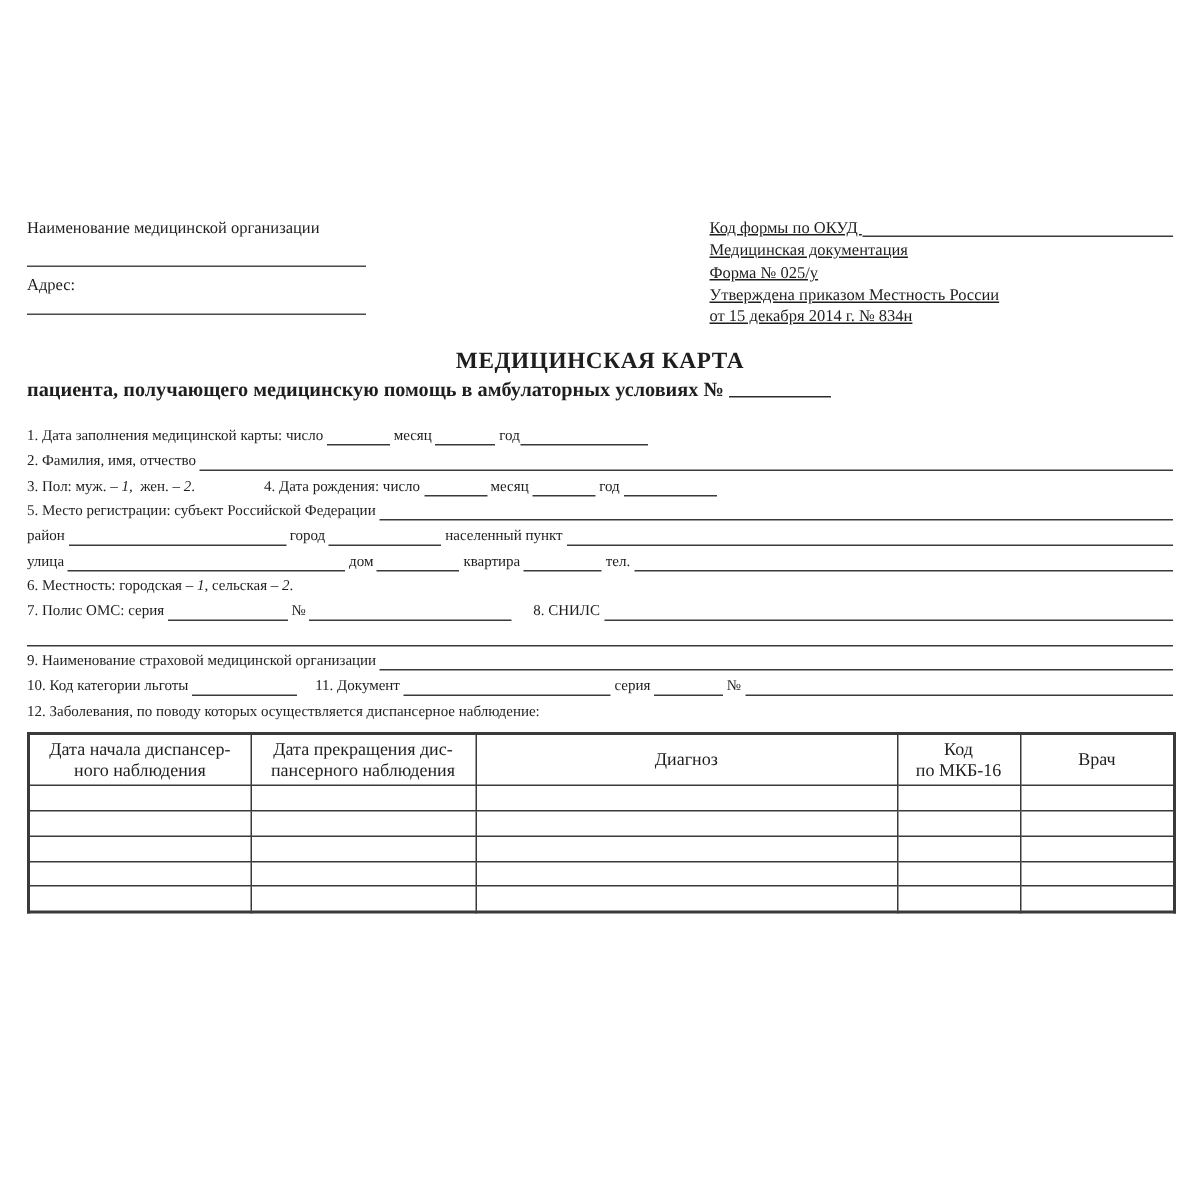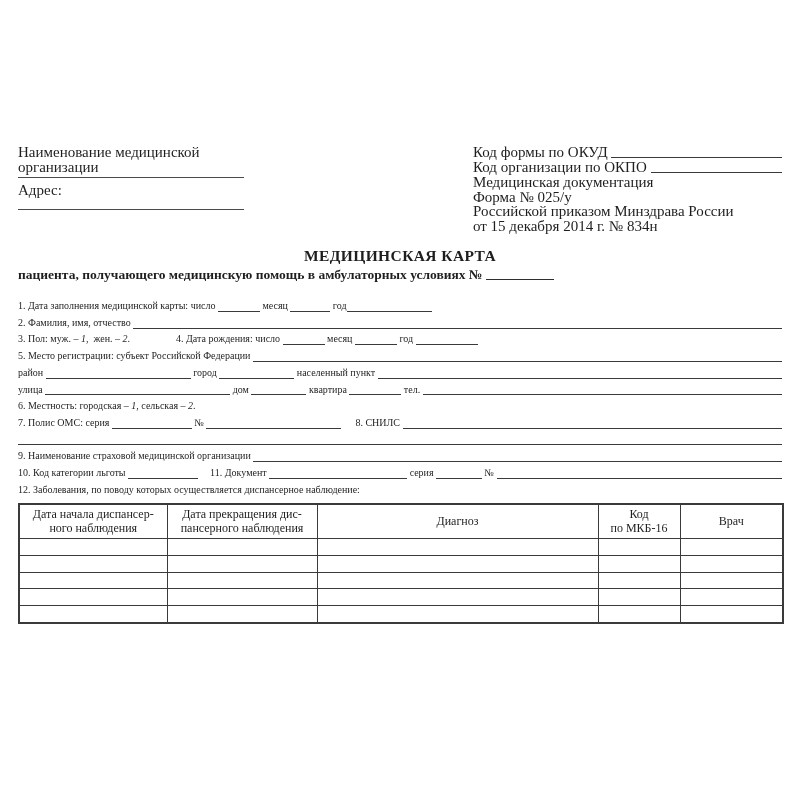--- a/index.html
+++ b/index.html
@@ -3,28 +3,28 @@
 <meta charset="utf-8">
 <style>
   html,body{margin:0;padding:0;}
   body{
     width:800px;height:800px;background:#ffffff;position:relative;
     font-family:"Liberation Serif", serif;color:#1e1e1e;overflow:hidden;
   }
   .sheet{position:absolute;left:18px;top:145px;width:764px;}
 
   
-  .header-row{display:flex;justify-content:space-between;font-size:15px;}
+  .header-row{display:flex;justify-content:space-between;font-size:11px;}
   .h-left{width:236px;}
   .h-left .lbl1{height:15px;line-height:15px;}
   .h-left .line1{height:17px;border-bottom:1px solid #4a4a4a;width:226px;}
   .h-left .lbl2{margin-top:5px;height:15px;line-height:15px;}
   .h-left .line2{height:11px;border-bottom:1px solid #4a4a4a;width:226px;}
   .h-right{width:309px;}
-  .hline{display:flex;align-items:flex-end;height:14.8px;}
+  .hline{display:flex;align-items:flex-end;height:14.8px;text-decoration:underline;}
   .hline .t{line-height:14.6px;}
   .hline .blank{margin-bottom:2px;}
 
   
   .t{white-space:pre;}
   .it{font-style:italic;}
   .blank{border-bottom:1.2px solid #3a3a3a;height:0;}
   .grow{flex:1 1 auto;}
   .spacer{height:0;}
 
@@ -61,31 +61,27 @@
       <div class="line1"></div>
       <div class="lbl2">Адрес:</div>
       <div class="line2"></div>
     </div>
     <div class="h-right" id="codes-block">
         <div class="hline">
           <span class="t">Код формы по ОКУД </span>
           <span class="blank grow"></span>
         </div>
         <div class="hline">
-          <span class="t">Код организации по ОКПО </span>
-          <span class="blank grow"></span>
-        </div>
-        <div class="hline">
           <span class="t">Медицинская документация</span>
         </div>
         <div class="hline">
           <span class="t">Форма № 025/у</span>
         </div>
         <div class="hline">
-          <span class="t">Российской приказом Минздрава России</span>
+          <span class="t">Утверждена приказом Местность России</span>
         </div>
         <div class="hline">
           <span class="t">от 15 декабря 2014 г. № 834н</span>
         </div>
       </div>
   </div>
 
   <div class="title-wrap">
     <div class="title">МЕДИЦИНСКАЯ КАРТА</div>
     <div class="subtitle-line" id="subtitle">

